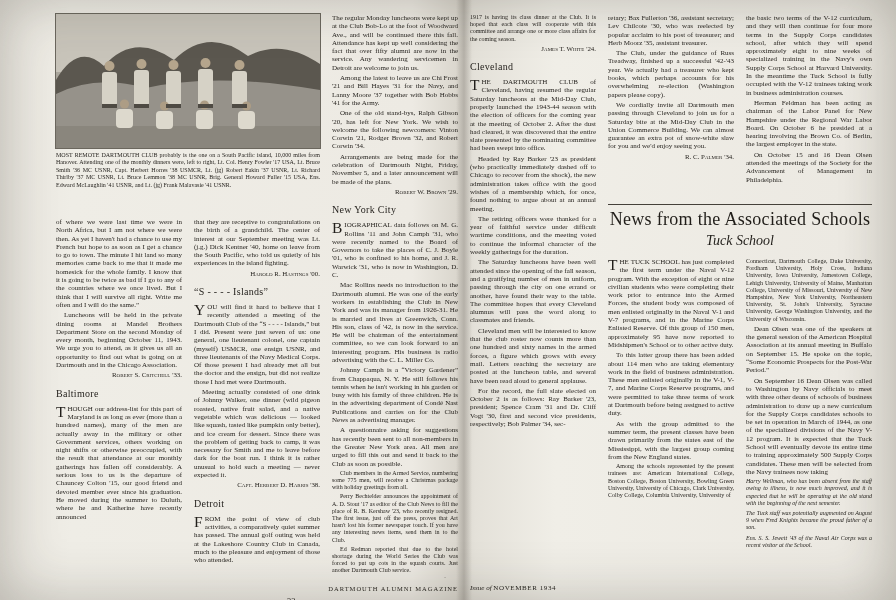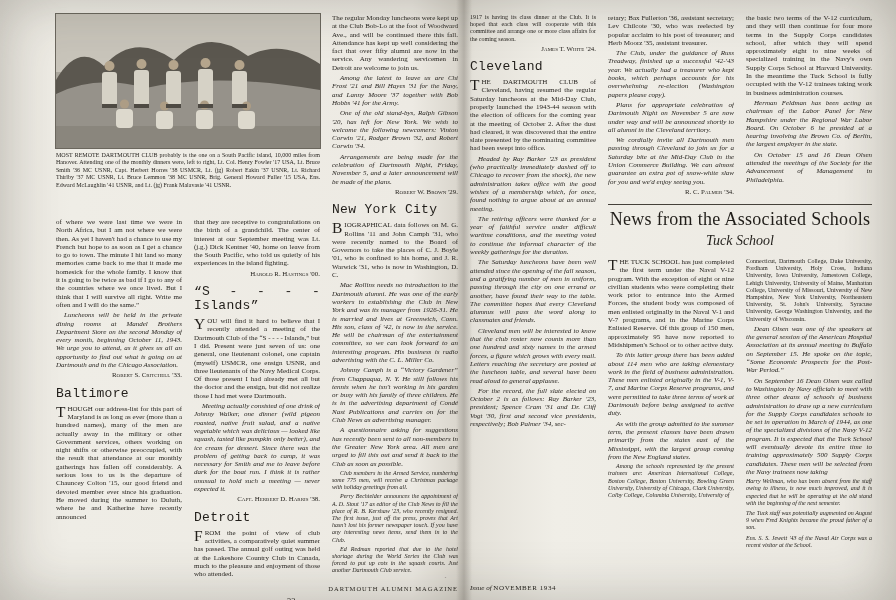--- a/index.html
+++ b/index.html
@@ -7,23 +7,23 @@
   body { font-family:"Liberation Serif","DejaVu Serif",serif; color:#211e1a; background:#8d897f; }
   .spread { position:relative; width:896px; height:600px;
     background:linear-gradient(90deg,#e9e6df 0%,#efede6 8%,#edeae3 46%,#d9d5cc 51.3%,#e4e1d9 53%,#f0eee7 62%,#ece9e2 94%,#e5e2da 100%);
   }
   .vignette { position:absolute; inset:0; box-shadow:inset 0 0 55px rgba(55,50,40,.28); pointer-events:none; }
   .gutter { position:absolute; left:456px; top:0; width:16px; height:600px;
     background:linear-gradient(90deg,rgba(0,0,0,0),rgba(40,35,28,.22) 50%,rgba(0,0,0,0)); }
   .col { position:absolute; width:126px; overflow:hidden; text-align:justify;
     font-size:7px; line-height:8.3px; }
   .col p { margin:0 0 2px; }
-  p.ind { text-indent:8px;font-style:italic; }
+  p.ind { text-indent:8px; }
   p.sig { text-align:right; font-variant:small-caps; font-size:6.9px; margin:1px 0 4px; }
-  h3.sect { font-weight:400; font-size:13px; line-height:14px; letter-spacing:.3px; margin:7px 0 4px;font-family:Liberation Mono, monospace; }
+  h3.sect { font-weight:400; font-size:10px; line-height:14px; letter-spacing:.3px; margin:7px 0 4px; }
   p.lead::first-letter, p.lead2::first-letter { float:left; font-size:15.5px; line-height:12.5px; padding:1px 2px 0 0; }
   .fp { font-size:6px; line-height:7.2px; }
   .note { font-size:6px; line-height:7.2px; font-style:italic; margin-bottom:3px !important; }
   
   .photo-wrap { position:absolute; left:56px; top:14px; width:264px; }
   .photo { width:264px; height:134px; background:#a8a49a; outline:1px solid #6b675e; }
   .caption { margin-top:4px; font-size:6px; line-height:7.4px; text-align:justify; }
   
   #c1 { left:56px;  top:218px; height:360px; }
   #c2 { left:194px; top:218px; height:360px; }
@@ -147,21 +147,20 @@
     <p class="ind">The retiring officers were thanked for a year of faithful service under difficult wartime conditions, and the meeting voted to continue the informal character of the weekly gatherings for the duration.</p>
     <p class="ind">The Saturday luncheons have been well attended since the opening of the fall season, and a gratifying number of men in uniform, passing through the city on one errand or another, have found their way to the table. The committee hopes that every Cleveland alumnus will pass the word along to classmates and friends.</p>
     <p class="ind">Cleveland men will be interested to know that the club roster now counts more than one hundred and sixty names in the armed forces, a figure which grows with every mail. Letters reaching the secretary are posted at the luncheon table, and several have been read aloud to general applause.</p>
     <p class="ind">For the record, the full slate elected on October 2 is as follows: Ray Barker '23, president; Spence Cram '31 and Dr. Cliff Vogt '30, first and second vice presidents, respectively; Bob Palmer '34, sec-</p>
   </div>
 
   <div class="col" id="c5">
     <div class="block-top">
       <p>retary; Bax Fullerton '36, assistant secretary; Lev Chilcote '30, who was reelected by popular acclaim to his post of treasurer; and Herb Moorz '35, assistant treasurer.</p>
       <p class="ind">The Club, under the guidance of Russ Treadway, finished up a successful '42-'43 year. We actually had a treasurer who kept books, which perhaps accounts for his overwhelming re-election (Washington papers please copy).</p>
-      <p class="ind">Plans for appropriate celebration of Dartmouth Night on November 5 are now under way and will be announced shortly to all alumni in the Cleveland territory.</p>
       <p class="ind">We cordially invite all Dartmouth men passing through Cleveland to join us for a Saturday bite at the Mid-Day Club in the Union Commerce Building. We can almost guarantee an extra pot of snow-white slaw for you and we'd enjoy seeing you.</p>
       <p class="sig">R. C. Palmer '34.</p>
     </div>
     <div class="block-gap"></div>
     <div class="block-bottom">
       <p class="lead">THE TUCK SCHOOL has just completed the first term under the Naval V-12 program. With the exception of eight or nine civilian students who were completing their work prior to entrance into the Armed Forces, the student body was composed of men enlisted originally in the Naval V-1 and V-7 programs, and in the Marine Corps Enlisted Reserve. Of this group of 150 men, approximately 95 have now reported to Midshipmen's School or to other active duty.</p>
       <p class="ind">To this latter group there has been added about 114 men who are taking elementary work in the field of business administration. These men enlisted originally in the V-1, V-7, and Marine Corps Reserve programs, and were permitted to take three terms of work at Dartmouth before being assigned to active duty.</p>
       <p class="ind">As with the group admitted to the summer term, the present classes have been drawn primarily from the states east of the Mississippi, with the largest group coming from the New England states.</p>
       <p class="fp ind">Among the schools represented by the present trainees are: American International College, Boston College, Boston University, Bowling Green University, University of Chicago, Clark University, Colby College, Columbia University, University of</p>
     </div>

